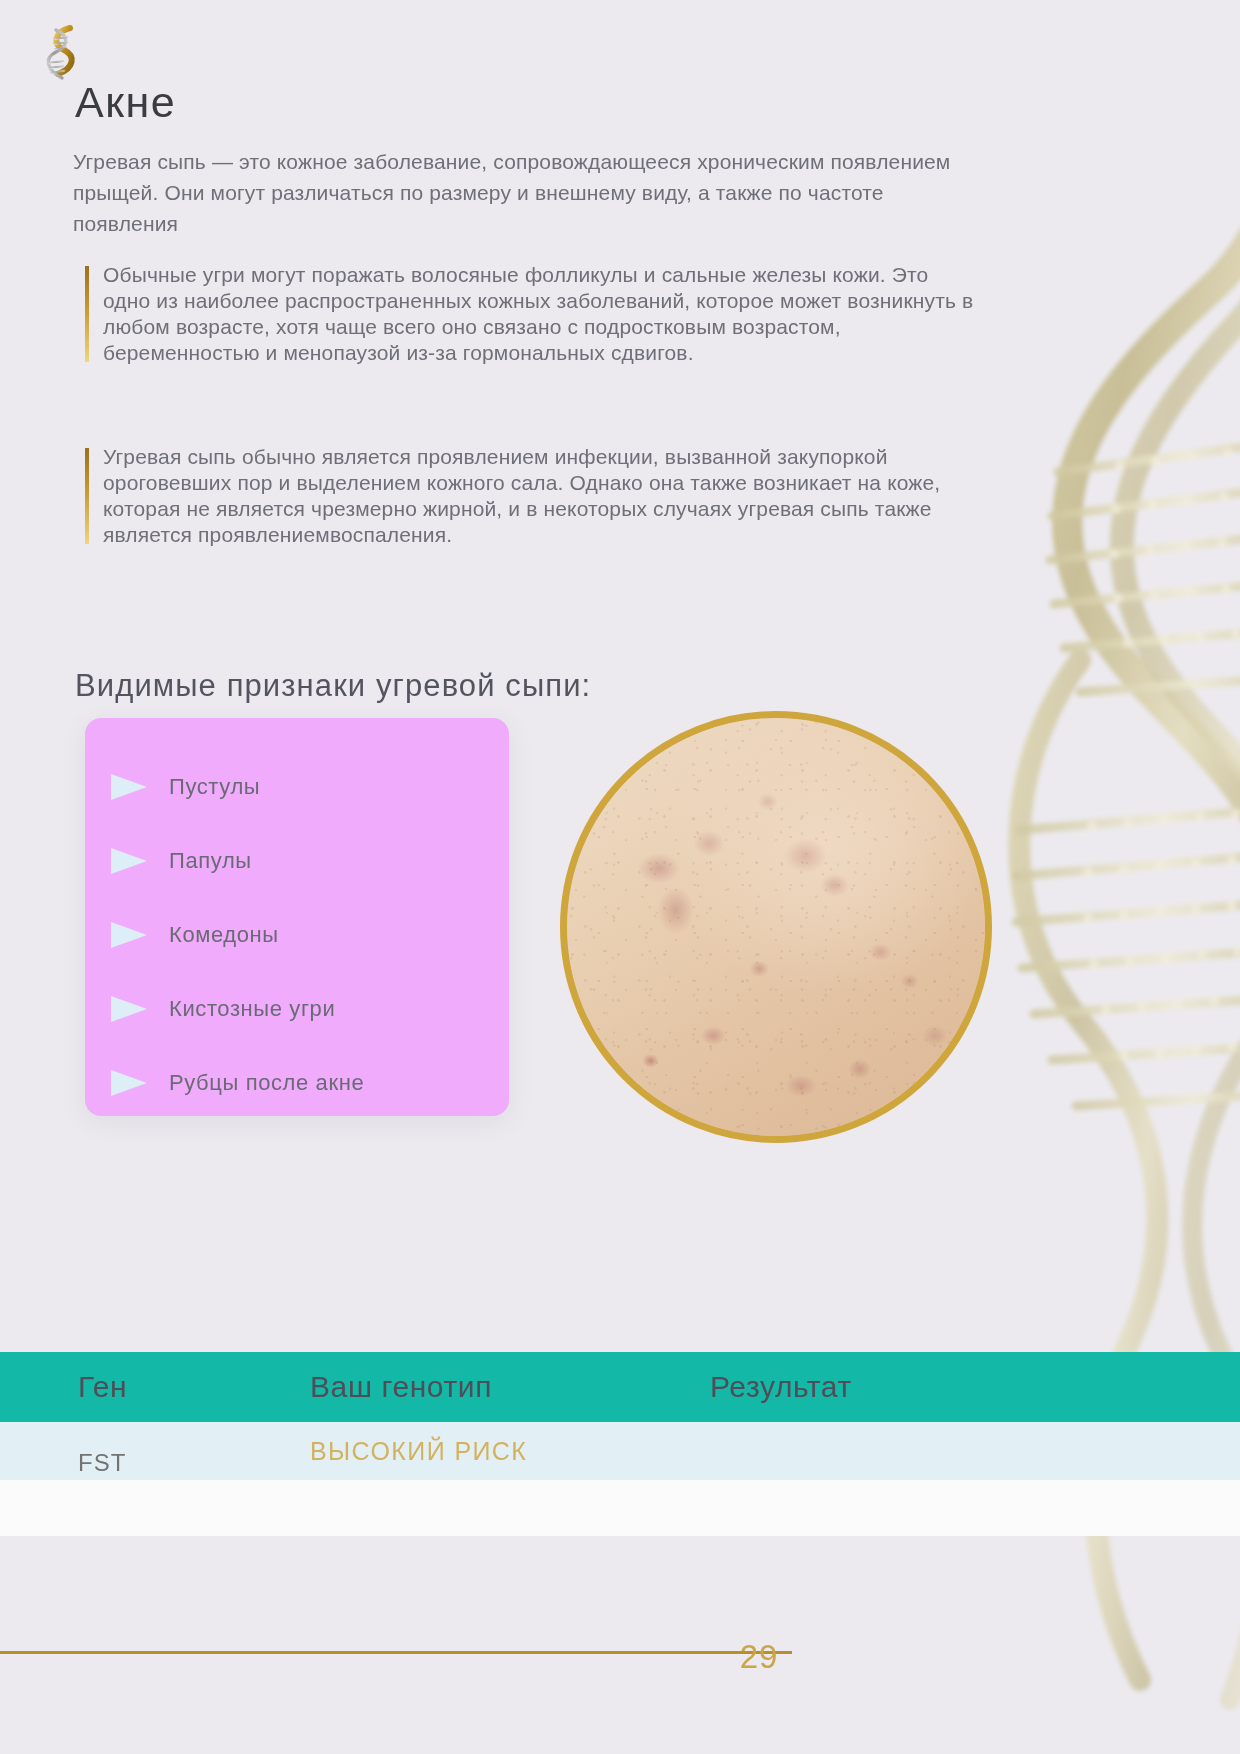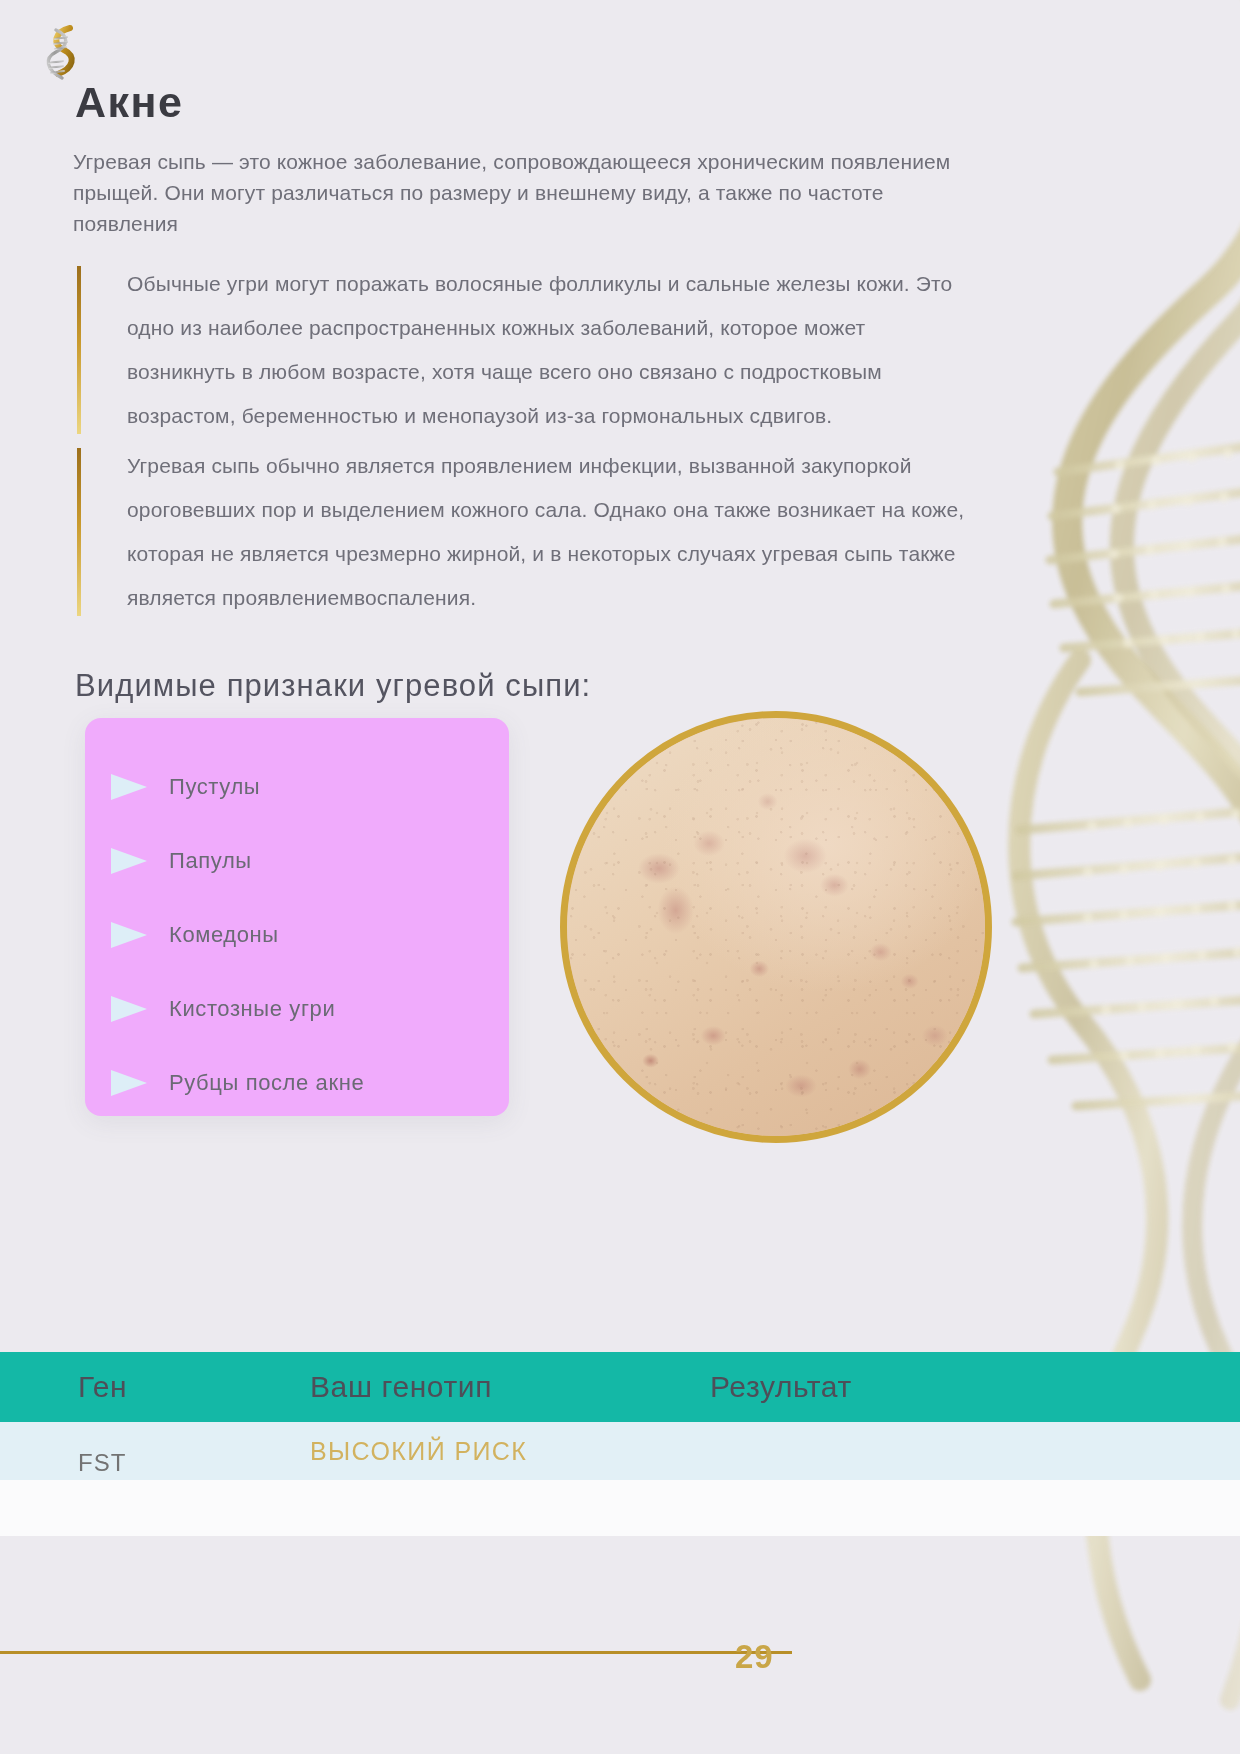--- a/index.html
+++ b/index.html
@@ -54,46 +54,46 @@
     height: 70px;
   }
   .logo svg { width: 100%; height: 100%; display: block; }
 
   
   .page-title {
     position: absolute;
     left: 75px;
     top: 78px;
     font-size: 43px;
-    font-weight: 700;
+    font-weight: 400;
     letter-spacing: 1.5px;
     color: #3b3b42;
   }
 
   
   .intro {
     position: absolute;
     left: 73px;
     top: 146px;
     width: 890px;
     font-size: 21px;
     line-height: 31px;
     font-weight: 300;
     letter-spacing: .15px;
     color: #6f6f79;
   }
 
   
   .quote {
     position: absolute;
-    left: 77px;
+    left: 85px;
     width: 890px;
-    padding-left: 50px;
+    padding-left: 18px;
     font-size: 21px;
-    line-height: 44px;
+    line-height: 26px;
     font-weight: 300;
     letter-spacing: .15px;
     color: #6f6f79;
   }
   .quote::before {
     content: "";
     position: absolute;
     left: 0; top: 4px; bottom: 4px;
     width: 4px;
     background: linear-gradient(180deg, #9c6f1c 0%, #c99a2e 45%, #ecd681 100%);
@@ -266,26 +266,26 @@
   .footer-rule {
     position: absolute;
     left: 0;
     bottom: 100px;
     width: 792px;
     height: 3px;
     background: #b88f28;
   }
   .page-number {
     position: absolute;
-    left: 735px;
+    left: 709px;
     bottom: 78px;
     width: 100px;
-    text-align: left;
+    text-align: center;
     font-size: 33px;
-    font-weight: 700;
+    font-weight: 400;
     letter-spacing: 1px;
     color: #c9a648;
   }
 </style>
 </head>
 <body>
 
 <div class="bg-layer">
   <div class="dna-wrap">
     <svg viewBox="0 0 430 1760" preserveAspectRatio="none" xmlns="http://www.w3.org/2000/svg">

